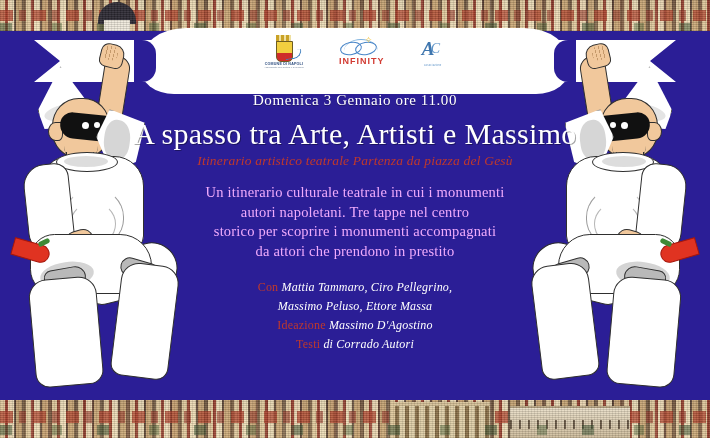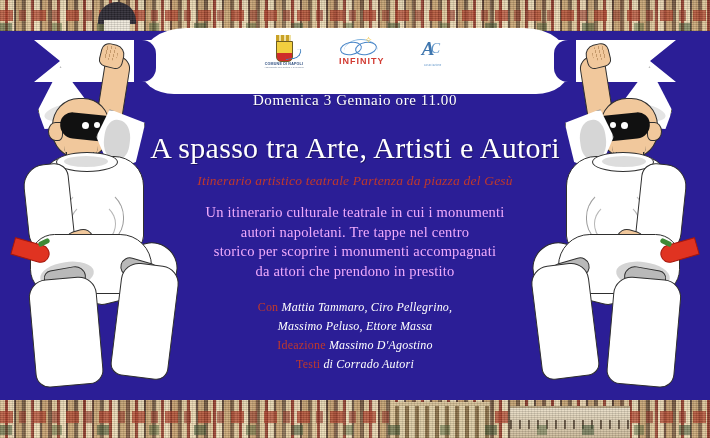--- a/index.html
+++ b/index.html
@@ -333,33 +333,33 @@
 
   
   #content{
     position:absolute;left:0;top:92px;width:710px;text-align:center;
     z-index:5;
   }
   .date-line{
     font-family:"Liberation Serif",serif;
     font-size:15px;color:#ffffff;letter-spacing:.6px;
     text-shadow:0 1px 0 rgba(0,0,0,.35);
-    margin-bottom:22px;
+    margin-bottom:8px;
   }
   .main-title{
     font-family:"Liberation Serif",serif;
     font-size:30px;line-height:34px;color:#ffffff;
     letter-spacing:.3px;
     text-shadow:1px 1px 0 rgba(0,0,0,.35);
     margin:0;
   }
   .subtitle{
     font-family:"Liberation Serif",serif;font-style:italic;
     font-size:13.5px;color:#c0392b;letter-spacing:.2px;
-    margin-top:8px;
+    margin-top:2px;
   }
   .body-copy{
     font-family:"Liberation Serif",serif;
     font-size:14.5px;line-height:19.5px;color:#f0abfc;
     letter-spacing:.2px;margin-top:14px;
   }
   .body-copy div{white-space:nowrap;}
   .credits{margin-top:17px;}
   .credits .line{
     font-family:"Liberation Serif",serif;font-style:italic;
@@ -489,21 +489,21 @@
     <div class="p-part leg-front-lower"></div>
     <div class="p-part leg-back"></div>
     <div class="p-part pepper"></div>
     <div class="p-part pepper-stem"></div>
   </div>
 
   <div id="content">
 
     <div class="date-line">Domenica 3 Gennaio ore 11.00</div>
 
-    <div class="main-title">A spasso tra Arte, Artisti e Autori</div>
+    <div class="main-title">A spasso tra Arte, Artisti e Massimo</div>
 
     <div class="subtitle">Itinerario artistico teatrale Partenza da piazza del Gesù</div>
 
     <div class="body-copy">
       <div>Un itinerario culturale teatrale in cui i monumenti</div>
       <div>autori napoletani. Tre tappe nel centro</div>
       <div>storico per scoprire i monumenti accompagnati</div>
       <div>da attori che prendono in prestito</div>
     </div>
 

